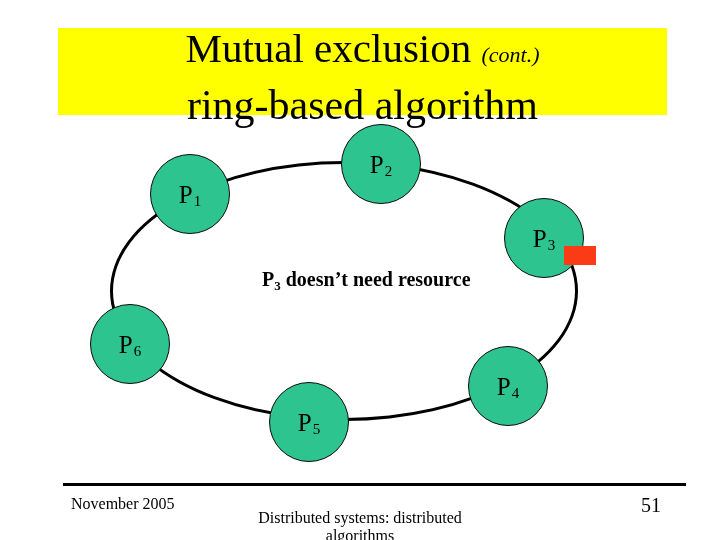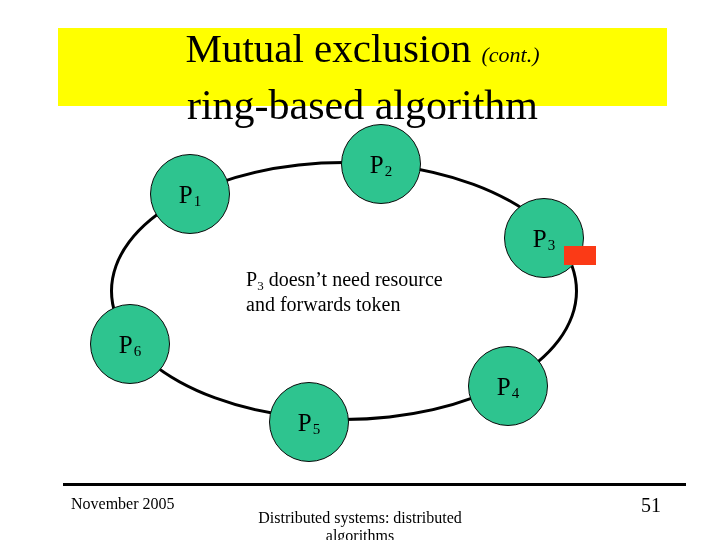--- a/index.html
+++ b/index.html
@@ -9,21 +9,21 @@
     position:relative;
     overflow:hidden;
     font-family:"Liberation Serif","DejaVu Serif",serif;
     color:#000;
   }
 
   
   .banner {
     position:absolute;
     left:58px; top:28px;
-    width:609px; height:78px;
+    width:609px; height:87px;
     text-align:center;
     overflow:visible;
   }
   .title-line1 {
     font-size:41px;
     line-height:40px;
     white-space:nowrap;
   }
   .title-cont {
     font-style:italic;
@@ -70,25 +70,26 @@
   .node-p6 { left:90px;  top:304px; }
 
   .token {
     position:absolute;
     left:564px; top:246px;
     width:32px; height:19px;
   }
 
   .annotation {
     position:absolute;
-    left:246px; top:268px;
-    font-weight:normal;
+    left:262px; top:268px;
+    font-weight:bold;
     font-size:20px;
     line-height:23px;
     white-space:nowrap;
+    text-align:right;
   }
   .annotation .subscript {
     font-size:13px;
     position:relative;
     top:4px;
   }
 
   
   .footer-divider {
     position:absolute;
@@ -153,21 +154,20 @@
 </div>
 <div class="node node-p6" style="background: rgb(46, 196, 143);">
   <span>P</span>
     <span class="subscript">6</span>
 </div>
 
 <div class="token" style="background: rgb(251, 58, 22);"></div>
 
 <div class="annotation">
   <div><span>P</span><span class="subscript">3</span><span> doesn’t need resource</span></div>
-  <div>and forwards token</div>
 </div>
 
 <div class="footer-divider"></div>
 <div class="footer-date">November 2005</div>
 <div class="footer-center">
   <span>Distributed systems: distributed</span>
   <span>algorithms</span>
 </div>
 <div class="footer-page">51</div>
 

